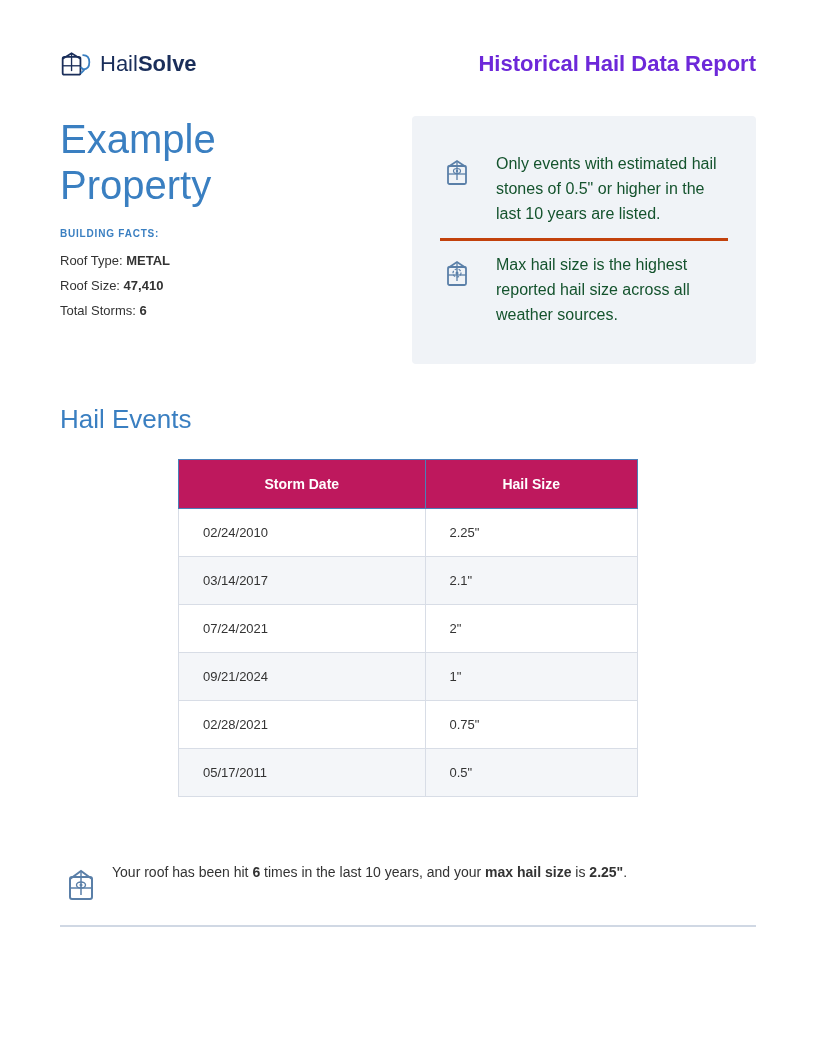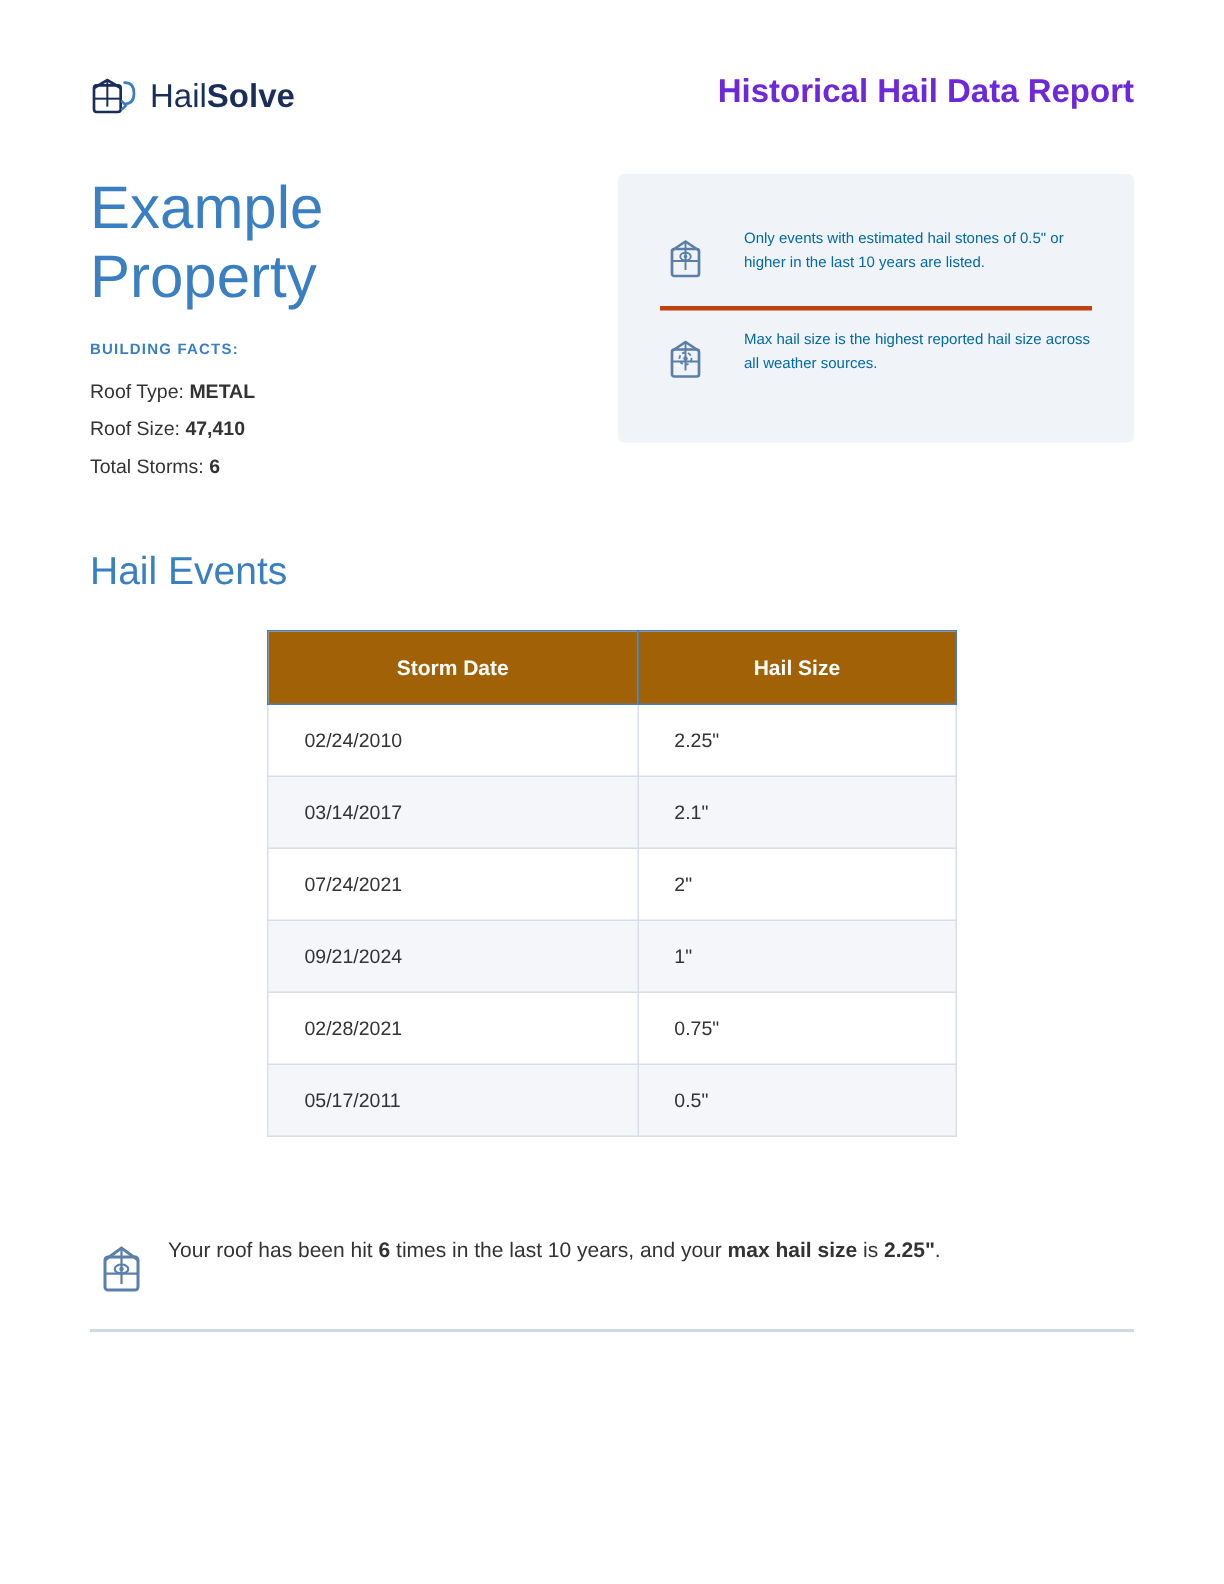--- a/index.html
+++ b/index.html
@@ -14,21 +14,21 @@
     .page {
       width: 816px;
       min-height: 1056px;
       padding: 48px 60px;
       position: relative;
     }
     
     .header {
       display: flex;
       justify-content: space-between;
-      align-items: flex-start;
+      align-items: center;
       margin-bottom: 36px;
     }
     .logo {
       display: flex;
       align-items: center;
       gap: 8px;
     }
     .logo-icon {
       width: 32px;
       height: 32px;
@@ -103,22 +103,22 @@
     }
     .info-icon {
       flex: 0 0 40px;
       width: 40px;
       height: 40px;
       display: flex;
       align-items: center;
       justify-content: center;
     }
     .info-text {
-      font-size: 10px;
-      color: #0369a1;
+      font-size: 16px;
+      color: #14532d;
       line-height: 1.55;
     }
 
     
     .hail-events-title {
       font-size: 26px;
       color: #3a7fc1;
       font-weight: 400;
       margin-bottom: 24px;
     }
@@ -126,21 +126,21 @@
     
     .events-table-wrapper {
       margin: 0 auto;
       width: 460px;
     }
     .events-table {
       width: 100%;
       border-collapse: collapse;
     }
     .events-table thead tr {
-      background: #a16207;
+      background: #be185d;
     }
     .events-table thead th {
       color: #fff;
       font-weight: 600;
       font-size: 14px;
       padding: 16px 24px;
       text-align: center;
       border: 1px solid #4a7fb8;
     }
     .events-table tbody tr:nth-child(odd) {

